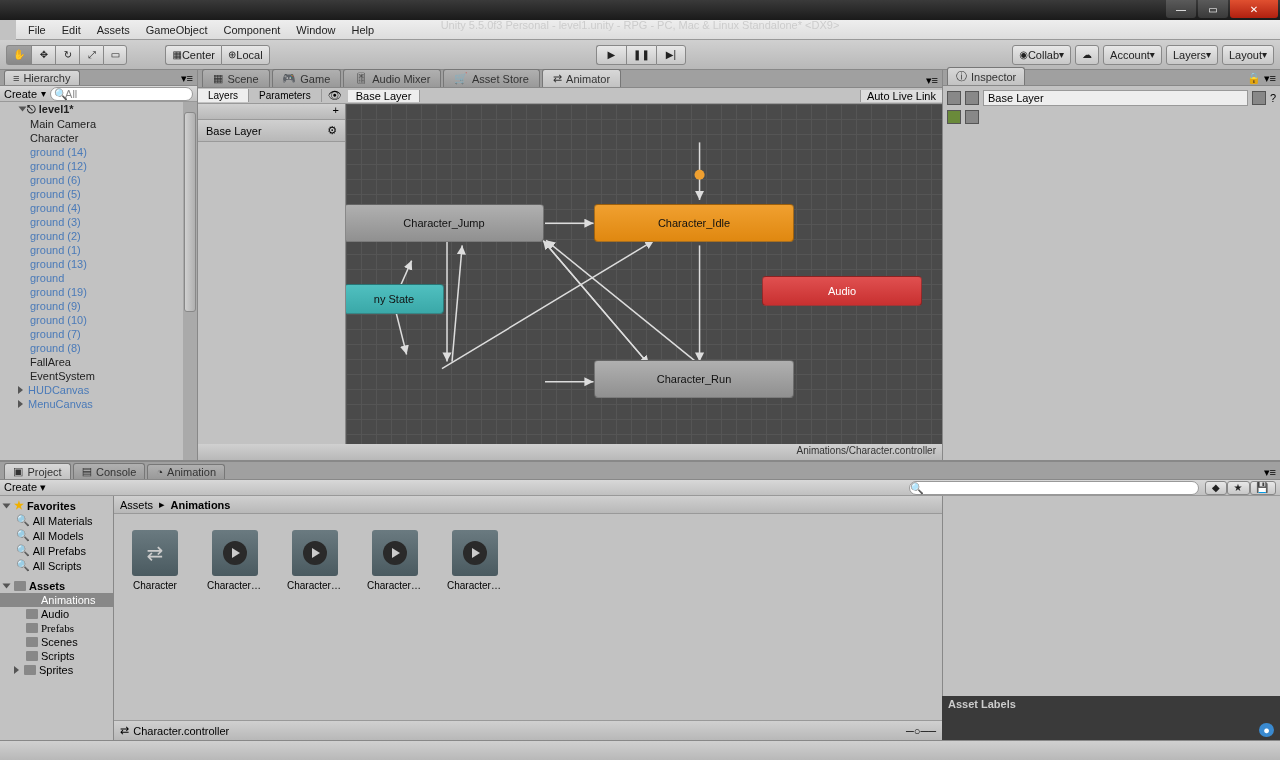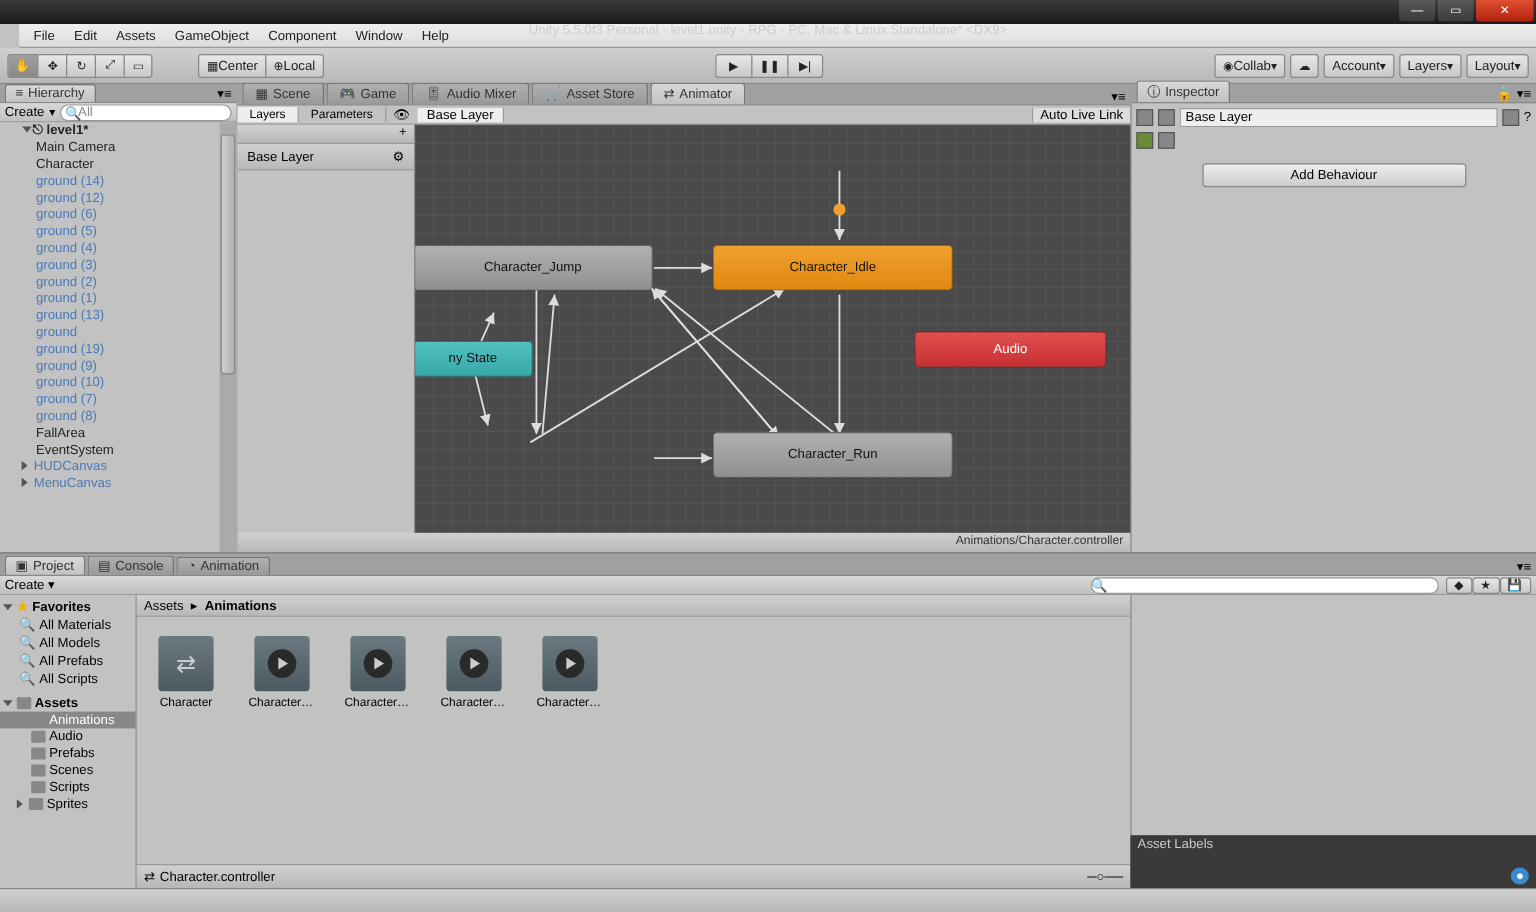--- a/index.html
+++ b/index.html
@@ -273,23 +273,20 @@
       <div class="sq"></div>
       <div class="sq"></div>
       <input class="insp-input" value="Base Layer" style="">
       <div class="sq"></div>
       <span>?</span>
     </div>
     <div class="insp-row" style="padding-top:0">
       <div class="sq g"></div>
       <div class="sq"></div>
     </div>
-    <div class="add-btn">
-        <span>Add Behaviour</span>
-      </div>
   </div>
 </div>
 
 <div class="bottom">
   <div class="ptabs">
     <div class="ctab active" style="padding:1px 8px">▣ <span>Project</span></div>
     <div class="ctab" style="padding:1px 8px">▤ <span>Console</span></div>
     <div class="ctab" style="padding:1px 8px">◔ <span>Animation</span></div>
     <div style="flex:1"></div>
     <span style="padding:0 4px">▾≡</span>
@@ -317,21 +314,21 @@
         </div>
       <div style="height:6px"></div>
       <div class="ptree-item" style="font-weight:bold;padding-left:4px">
           <span class="foldout open"></span>
           <span class="folder-ico"></span>
           <span>Assets</span>
         </div>
       <div id="folders">
           <div class="ptree-item sel" style="padding-left: 26px;"><span class="folder-ico"></span>Animations</div>
           <div class="ptree-item" style="padding-left: 26px;"><span class="folder-ico"></span>Audio</div>
-          <div class="ptree-item" style="padding-left: 26px;"><span class="folder-ico"></span>Prefabs</div>
+          <div class="ptree-item" style="padding-left: 26px; font-family: Liberation Serif, serif;"><span class="folder-ico"></span>Prefabs</div>
           <div class="ptree-item" style="padding-left: 26px;"><span class="folder-ico"></span>Scenes</div>
           <div class="ptree-item" style="padding-left: 26px;"><span class="folder-ico"></span>Scripts</div>
           <div class="ptree-item" style="padding-left: 26px;"><span class="foldout" style="margin-left:-12px"></span><span class="folder-ico"></span>Sprites</div>
         </div>
     </div>
     <div class="pcontent">
       <div class="breadcrumb">
         <span>Assets</span>
         <span>▸</span>
         <b>Animations</b>
@@ -381,17 +378,17 @@
         <span style="margin-left:4px">Character.controller</span>
         <div style="flex:1"></div>
         <span>─○──</span>
       </div>
     </div>
     <div style="width:338px;background:#c2c2c2;border-left:1px solid #888"></div>
   </div>
 </div>
 
 <div class="asset-labels">
-  <div style="font-weight:normal">Asset Labels</div>
+  <div style="font-weight:bold">Asset Labels</div>
   <div style="text-align:right;margin-top:14px"><span style="background:#3a8ad0;border-radius:50%;padding:1px 4px;color:#fff">●</span></div>
 </div>
 
 <div class="statusbar"></div>
 
 </body></html>

